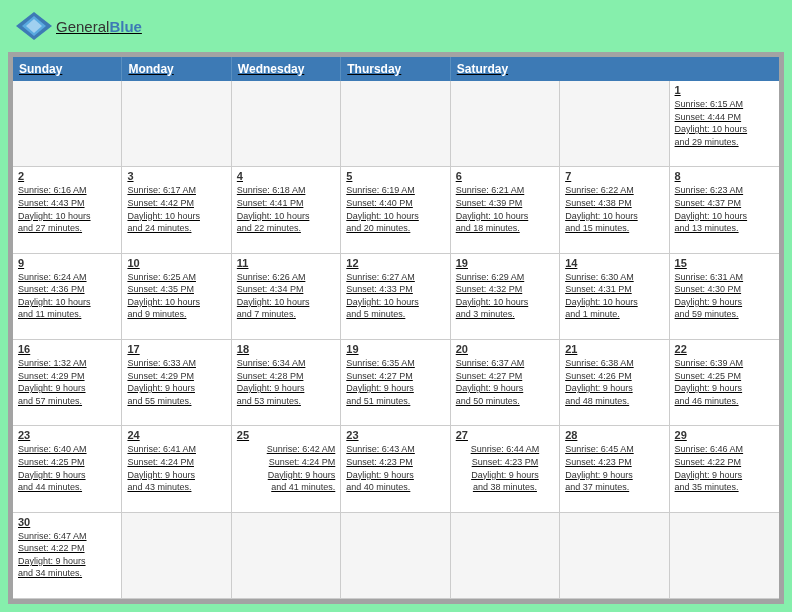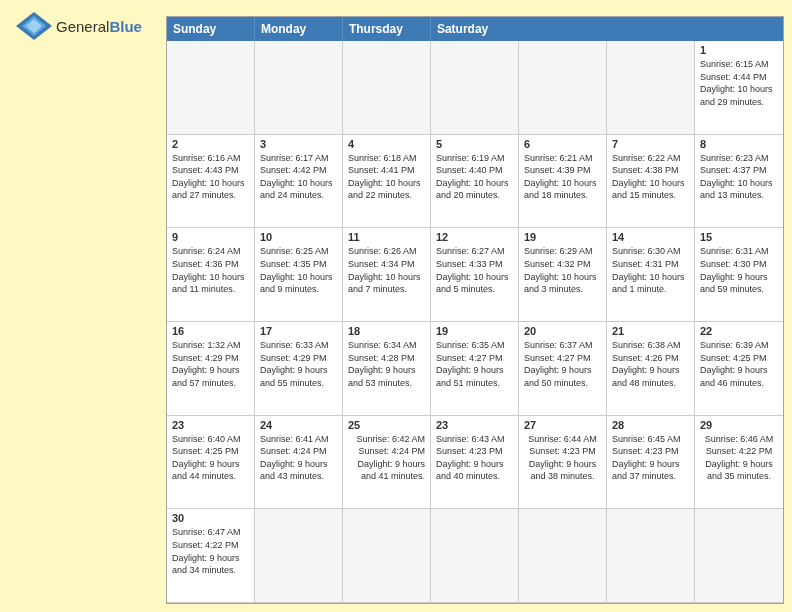--- a/index.html
+++ b/index.html
@@ -6,23 +6,24 @@
     body {
       font-family: Arial, sans-serif;
       background: #fff;
       width: 792px;
       height: 612px;
       overflow: hidden;
     }
     .page {
       width: 792px;
       height: 612px;
-      background: #fef9c3;
+      background: #86efac;
       display: flex;
-      flex-direction: row;
+      flex-direction: column;
+      text-decoration: underline;
     }
     .header {
       display: flex;
       align-items: flex-start;
       padding: 12px 16px 8px 16px;
       justify-content: space-between;
     }
     .logo {
       display: flex;
       align-items: center;
@@ -42,22 +43,22 @@
       line-height: 1.1;
     }
     .location-title {
       font-size: 14px;
       color: #555;
     }
     .calendar {
       flex: 1;
       display: flex;
       flex-direction: column;
-      border: 1px solid #a3a3a3;
-      margin: 16px 8px 8px 8px;
+      border: 5px solid #a3a3a3;
+      margin: 4px 8px 8px 8px;
     }
     .cal-header {
       display: grid;
       grid-template-columns: repeat(7, 1fr);
       background: #3d7ab5;
     }
     .cal-header-cell {
       color: #fff;
       font-size: 12px;
       font-weight: bold;
@@ -115,20 +116,21 @@
     <div class="title-block">
       <div class="month-title"></div>
       <div class="location-title"></div>
     </div>
   </div>
 
   <div class="calendar">
     <div class="cal-header" id="cal-header-row">
         <div class="cal-header-cell">Sunday</div>
         <div class="cal-header-cell">Monday</div>
+        <div class="cal-header-cell">Wednesday</div>
         <div class="cal-header-cell">Thursday</div>
         <div class="cal-header-cell">Saturday</div>
       </div>
     <div class="cal-body" id="cal-body">
         <div class="cal-cell empty"></div>
         <div class="cal-cell empty"></div>
         <div class="cal-cell empty"></div>
         <div class="cal-cell empty"></div>
         <div class="cal-cell empty"></div>
         <div class="cal-cell empty"></div>
@@ -323,21 +325,21 @@
         </div>
         <div class="cal-cell">
           <span class="day-number">28</span>
           <div class="day-info" style="white-space: pre-line;">Sunrise: 6:45 AM
 Sunset: 4:23 PM
 Daylight: 9 hours
 and 37 minutes.</div>
         </div>
         <div class="cal-cell">
           <span class="day-number">29</span>
-          <div class="day-info" style="white-space: pre-line; text-align: center;">Sunrise: 6:46 AM
+          <div class="day-info" style="white-space: pre-line;">Sunrise: 6:46 AM
 Sunset: 4:22 PM
 Daylight: 9 hours
 and 35 minutes.</div>
         </div>
         <div class="cal-cell">
           <span class="day-number">30</span>
           <div class="day-info" style="white-space: pre-line;">Sunrise: 6:47 AM
 Sunset: 4:22 PM
 Daylight: 9 hours
 and 34 minutes.</div>

